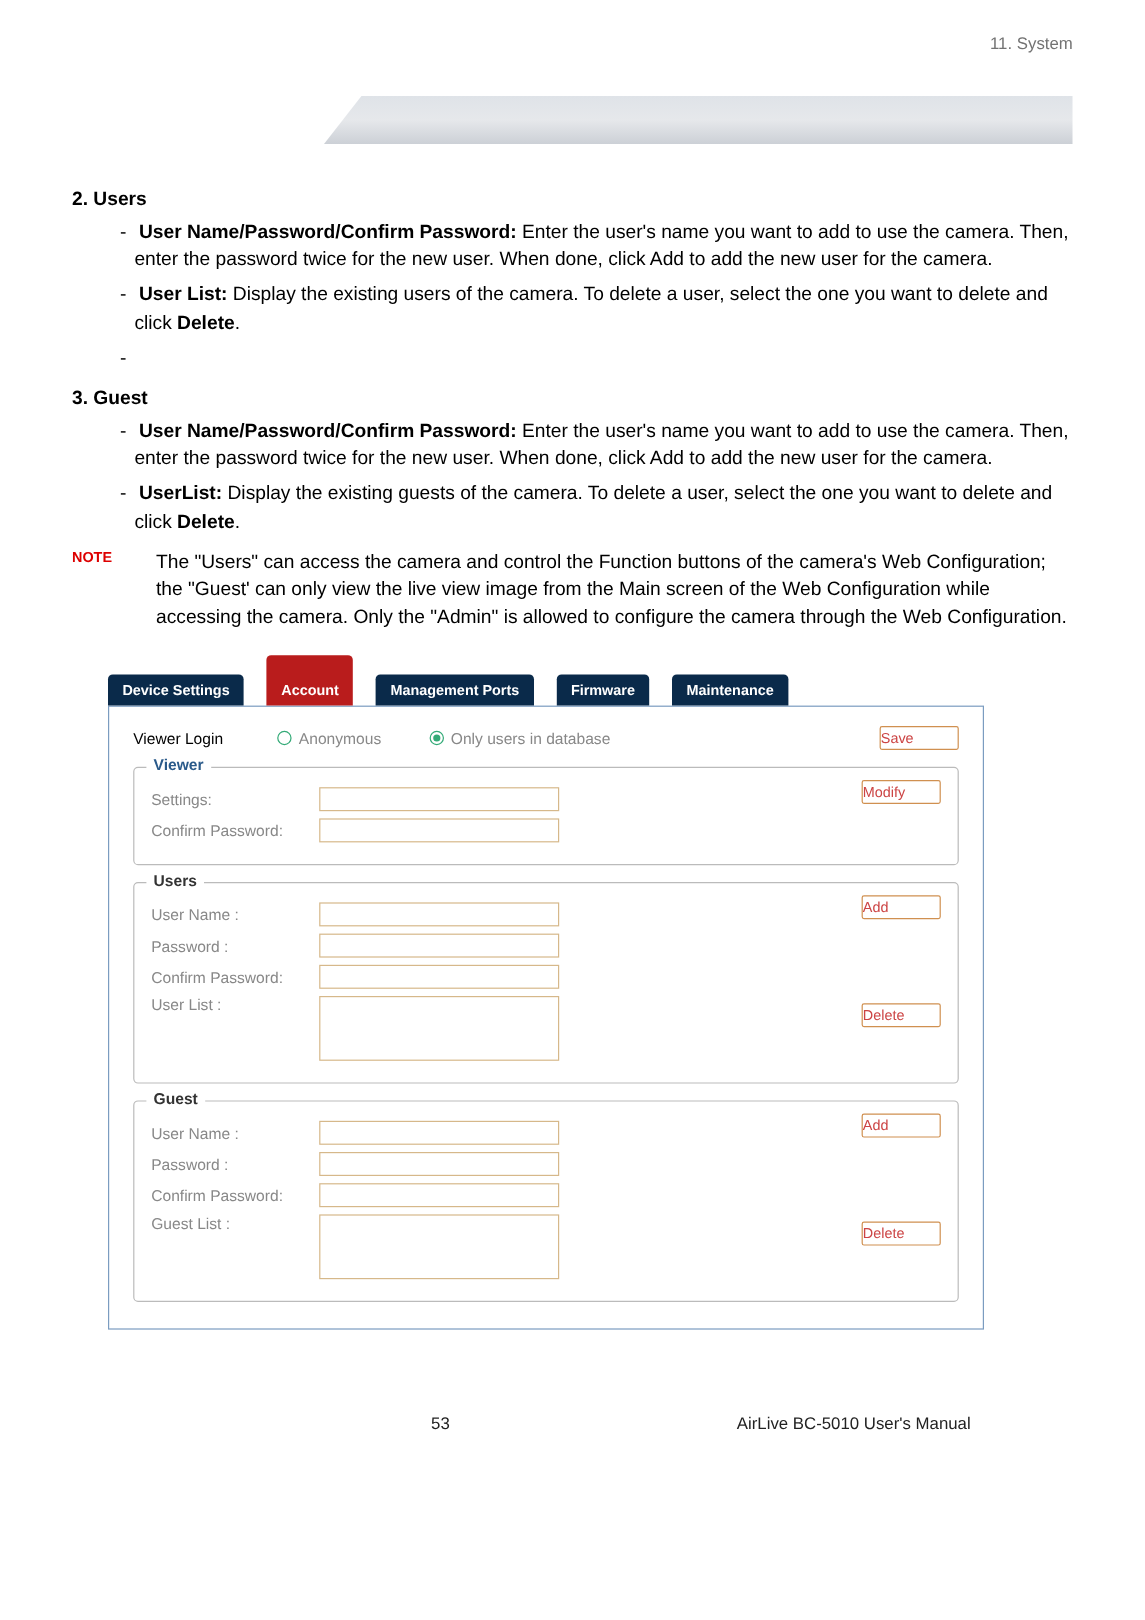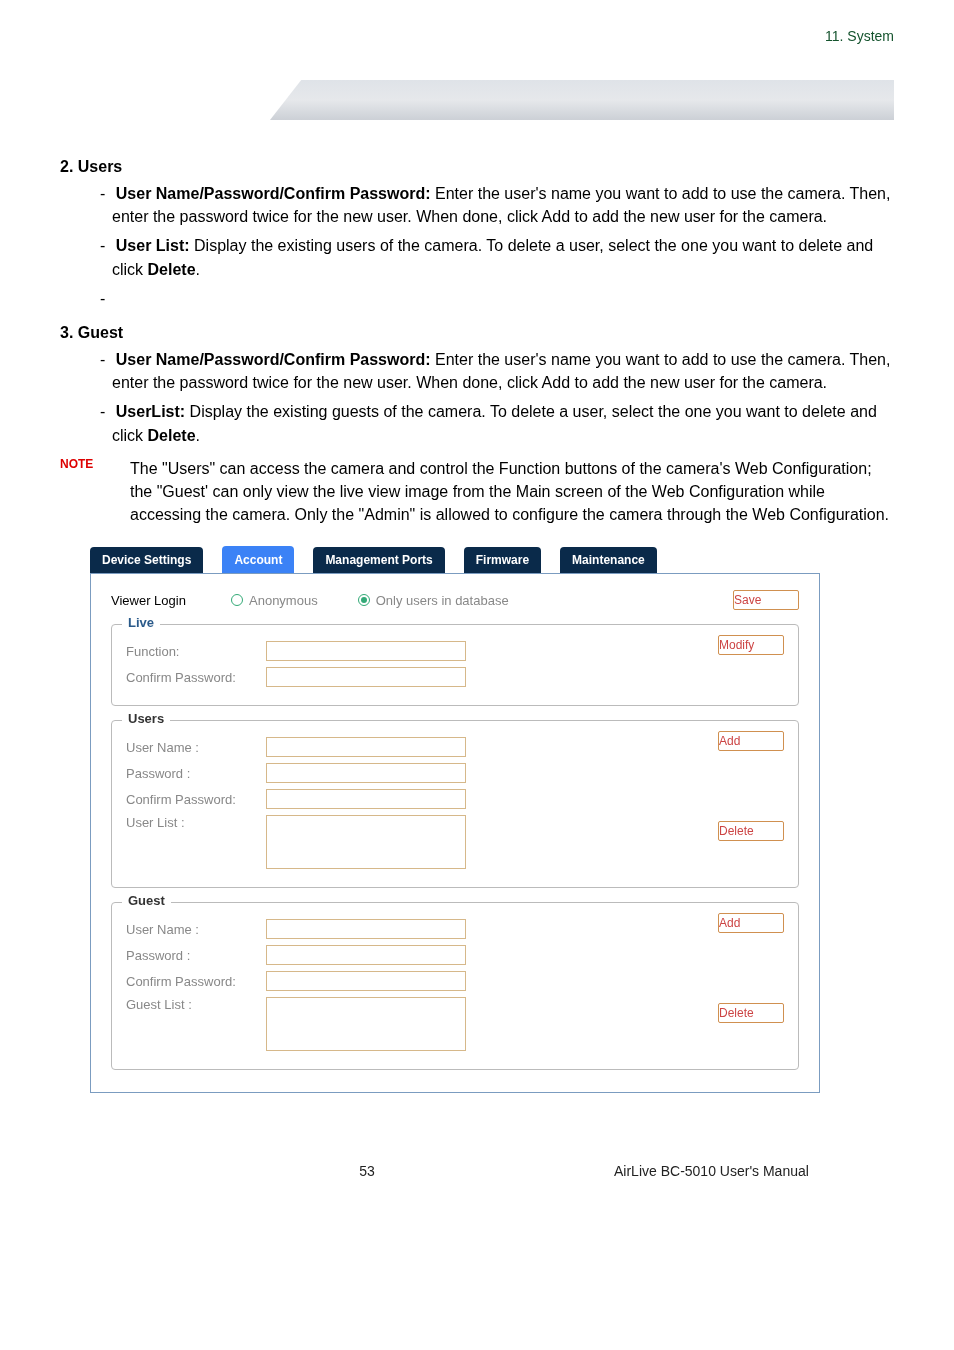--- a/index.html
+++ b/index.html
@@ -24,21 +24,21 @@
     position: absolute;
     left: 10px;
     top: 8px;
   }
   .logo svg { display:block; }
   .header-right {
     position: absolute;
     right: 0;
     top: 8px;
     font-size: 14px;
-    color: #14532d;
+    color: #737373;
   }
   .banner {
     position: absolute;
     left: 210px;
     right: 0;
     top: 60px;
     height: 40px;
     background: linear-gradient(to bottom, #dfe3e8 0%, #e6e8eb 50%, #ccd0d6 100%);
     clip-path: polygon(5% 0, 100% 0, 100% 100%, 0 100%);
   }
@@ -102,23 +102,23 @@
     color: #fff;
     font-size: 12px;
     font-weight: bold;
     padding: 6px 12px;
     margin-right: 19px;
     border-top-left-radius: 4px;
     border-top-right-radius: 4px;
     cursor: pointer;
   }
   .tab.active {
-    background: #3b82f6;
+    background: #b91c1c;
     position: relative;
-    padding-top:7px;
+    padding-top:22px;
   }
   .panel {
     border: 1px solid #7b9cc0;
     background: #fff;
     padding: 16px 20px 18px 20px;
   }
   .row {
     display: flex;
     align-items: center;
     margin: 6px 0;
@@ -260,25 +260,25 @@
             <span class="circ">
                 <span class="dot"></span>
               </span>
             <span>Only users in database</span>
           </span>
           <span style="flex:1"></span>
           <div class="btn">Save</div>
         </div>
 
         <div class="section">
-          <div class="section-title">Live</div>
+          <div class="section-title">Viewer</div>
           <div class="row-flex">
             <div class="fields">
               <div class="row">
-                  <span class="lbl">Function:</span>
+                  <span class="lbl">Settings:</span>
                   <input type="password" style="">
                 </div>
               <div class="row">
                   <span class="lbl">Confirm Password:</span>
                   <input type="password" style="">
                 </div>
             </div>
             <div class="btns">
               <div class="btn">Modify</div>
             </div>

